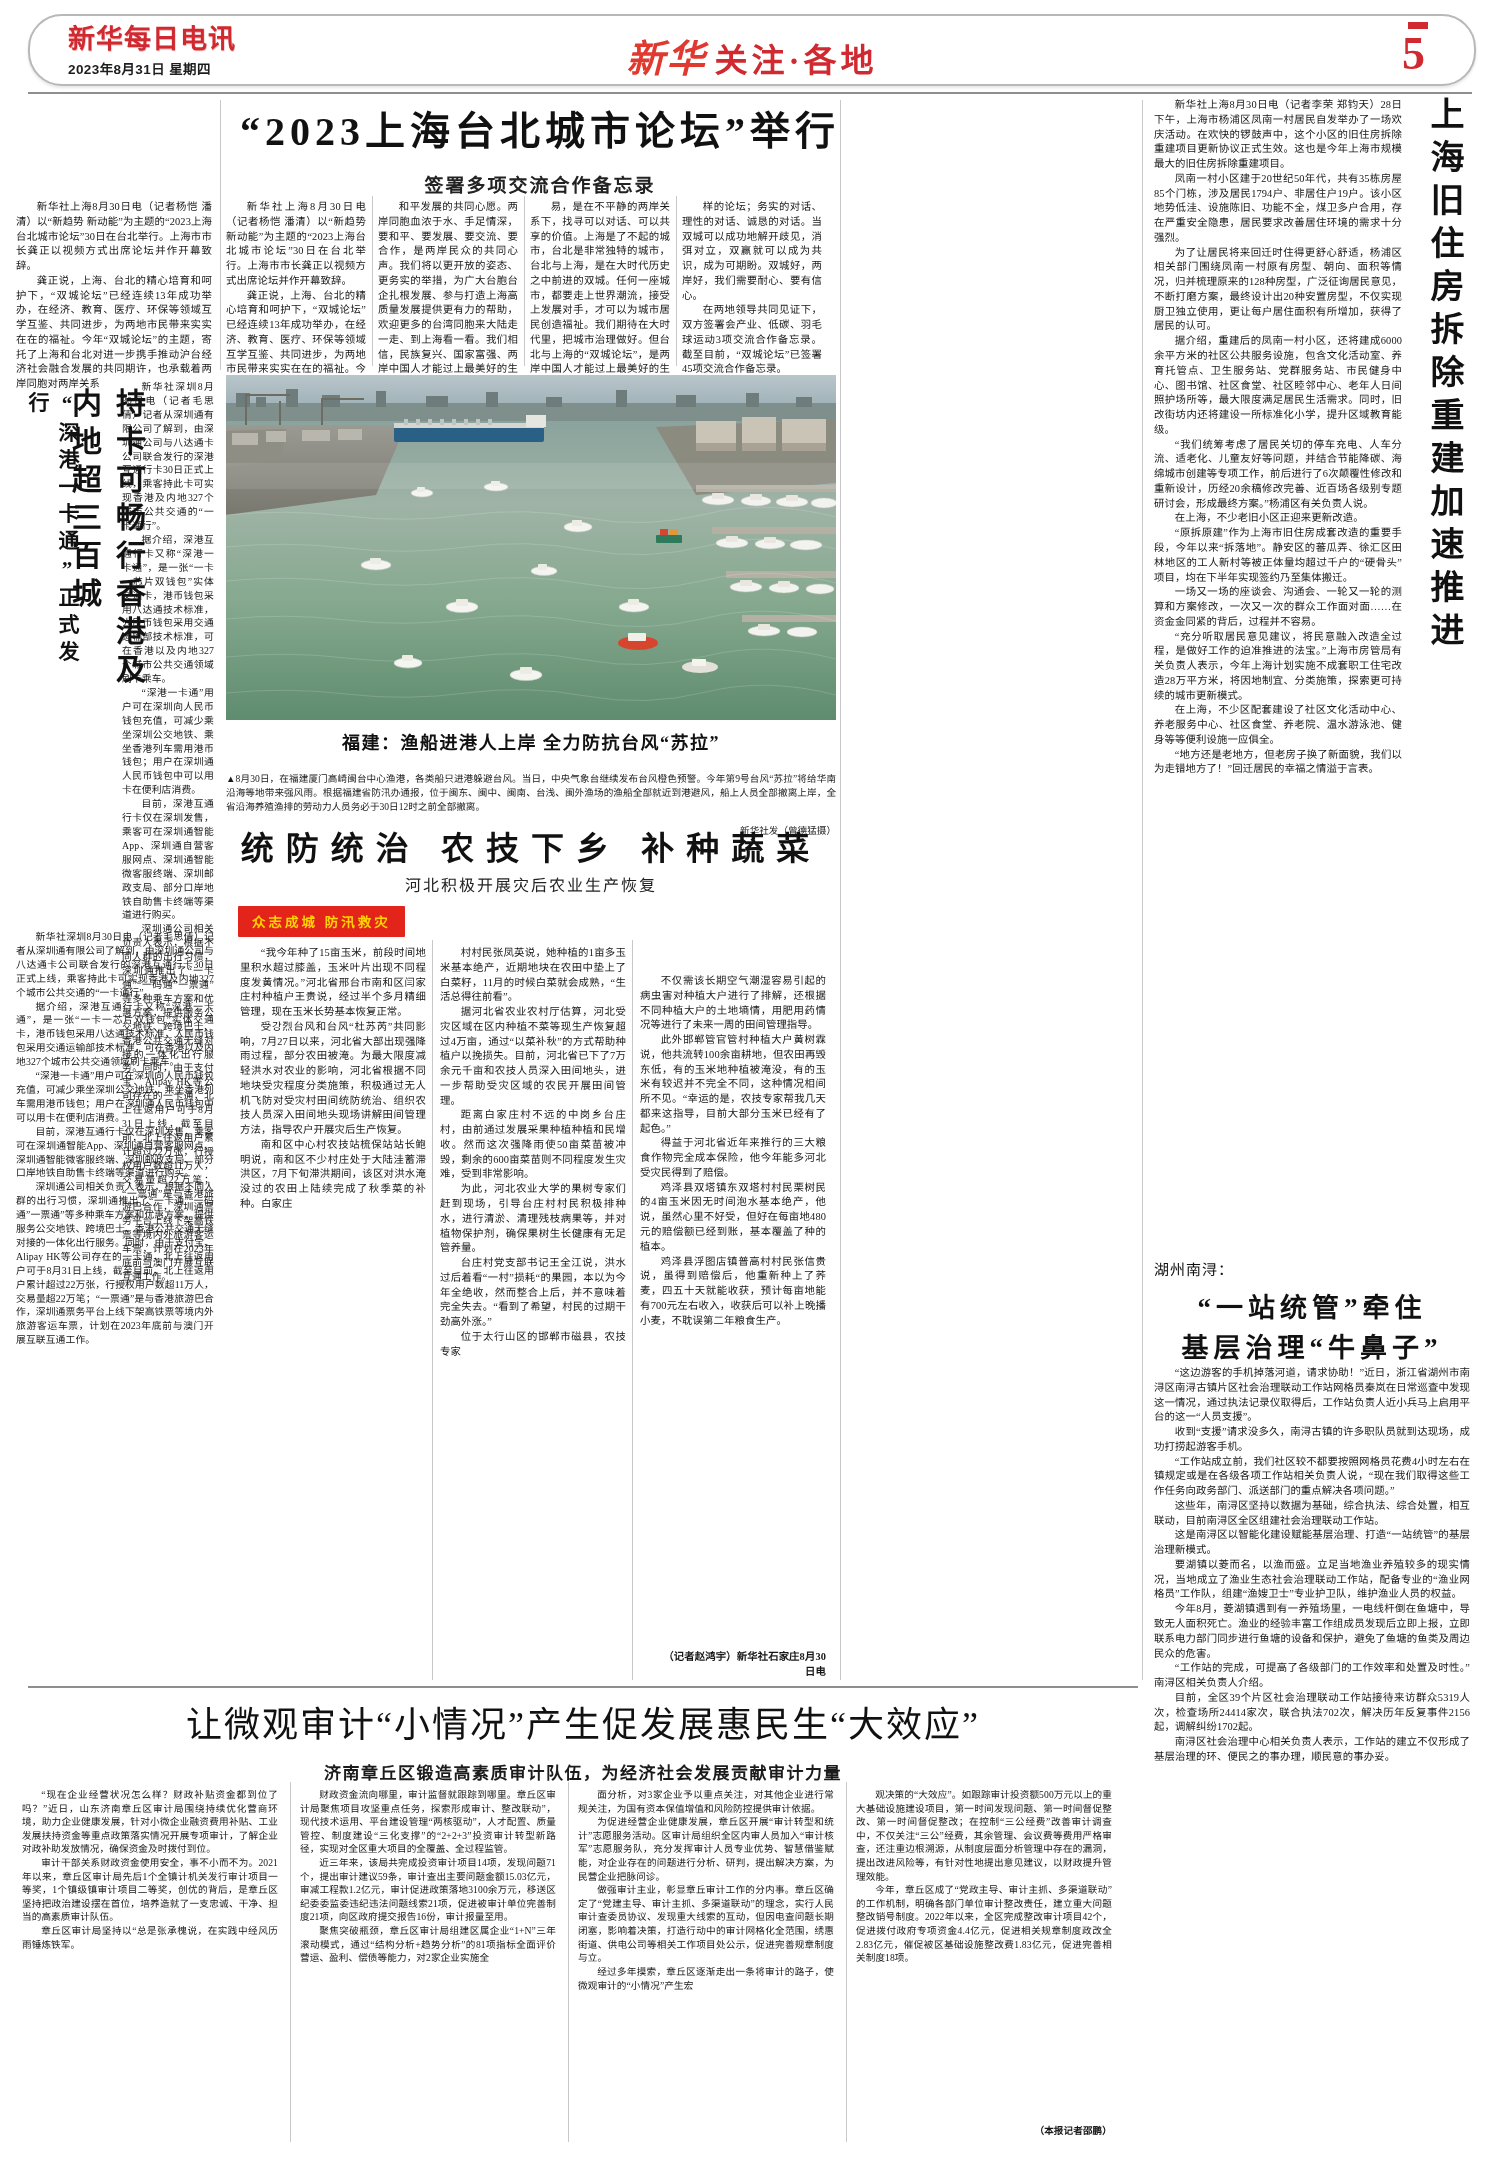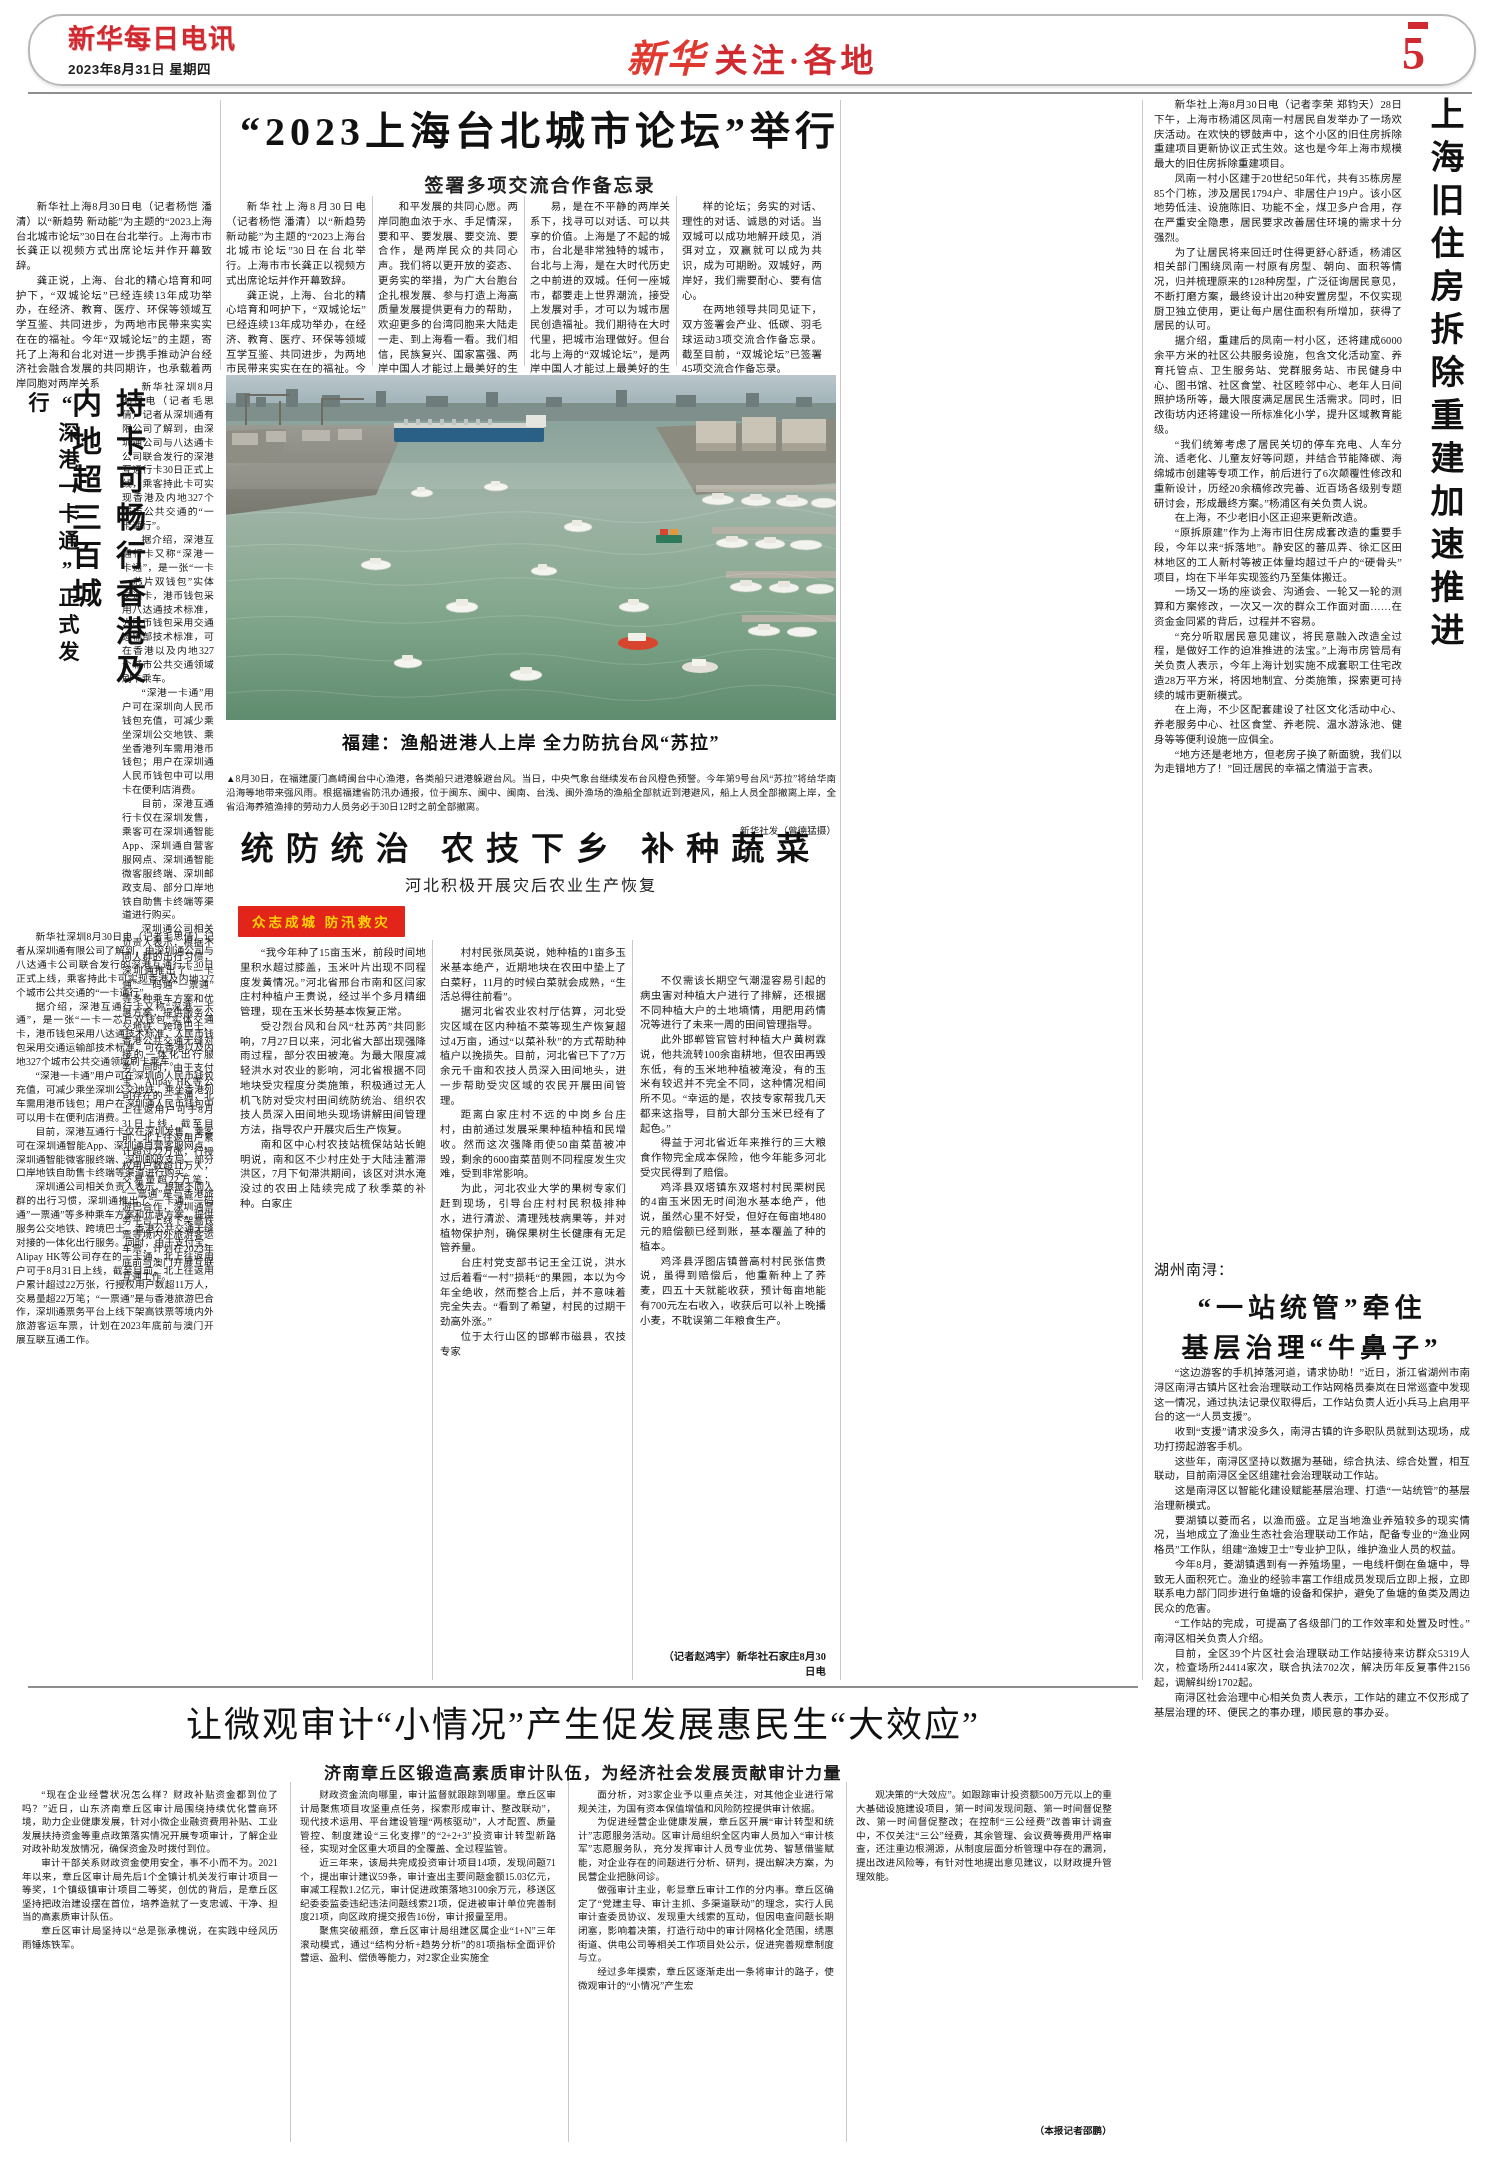--- a/index.html
+++ b/index.html
@@ -440,20 +440,21 @@
       <p>在上海，不少区配套建设了社区文化活动中心、养老服务中心、社区食堂、养老院、温水游泳池、健身等等便利设施一应俱全。</p>
       <p>“地方还是老地方，但老房子换了新面貌，我们以为走错地方了！”回迁居民的幸福之情溢于言表。</p>
     </div>
 
   <div class="rsub-kicker" style="left:1154px;top:1258px;">湖州南浔：</div>
   <div class="rsub-h1" style="left:1154px;top:1286px;width:316px;">“一站统管”牵住</div>
   <div class="rsub-h1" style="left:1154px;top:1326px;width:316px;">基层治理“牛鼻子”</div>
   <div class="tb col-text" style="left:1154px;top:1366px;width:316px;height:770px;">
       <p>“这边游客的手机掉落河道，请求协助！”近日，浙江省湖州市南浔区南浔古镇片区社会治理联动工作站网格员秦岚在日常巡查中发现这一情况，通过执法记录仪取得后，工作站负责人近小兵马上启用平台的这一“人员支援”。</p>
       <p>收到“支援”请求没多久，南浔古镇的许多职队员就到达现场，成功打捞起游客手机。</p>
+      <p>“工作站成立前，我们社区较不都要按照网格员花费4小时左右在镇规定或是在各级各项工作站相关负责人说，“现在我们取得这些工作任务向政务部门、派送部门的重点解决各项问题。”</p>
       <p>这些年，南浔区坚持以数据为基础，综合执法、综合处置，相互联动，目前南浔区全区组建社会治理联动工作站。</p>
       <p>这是南浔区以智能化建设赋能基层治理、打造“一站统管”的基层治理新模式。</p>
       <p>要湖镇以菱而名，以渔而盛。立足当地渔业养殖较多的现实情况，当地成立了渔业生态社会治理联动工作站，配备专业的“渔业网格员”工作队，组建“渔嫂卫士”专业护卫队，维护渔业人员的权益。</p>
       <p>今年8月，菱湖镇遇到有一养殖场里，一电线杆倒在鱼塘中，导致无人面积死亡。渔业的经验丰富工作组成员发现后立即上报，立即联系电力部门同步进行鱼塘的设备和保护，避免了鱼塘的鱼类及周边民众的危害。</p>
       <p>“工作站的完成，可提高了各级部门的工作效率和处置及时性。”南浔区相关负责人介绍。</p>
       <p>目前，全区39个片区社会治理联动工作站接待来访群众5319人次，检查场所24414家次，联合执法702次，解决历年反复事件2156起，调解纠纷1702起。</p>
       <p>南浔区社会治理中心相关负责人表示，工作站的建立不仅形成了基层治理的环、便民之的事办理，顺民意的事办妥。</p>
     </div>
 
   <div class="rule-bot" style="top:1686px;"></div>
@@ -471,20 +472,21 @@
       <p>聚焦突破瓶颈，章丘区审计局组建区属企业“1+N”三年滚动模式，通过“结构分析+趋势分析”的81项指标全面评价营运、盈利、偿债等能力，对2家企业实施全</p>
     </div>
   <div class="tb col-text small-caption" style="left:578px;top:1788px;width:256px;height:350px;">
       <p>面分析，对3家企业予以重点关注，对其他企业进行常规关注，为国有资本保值增值和风险防控提供审计依据。</p>
       <p>为促进经营企业健康发展，章丘区开展“审计转型和统计”志愿服务活动。区审计局组织全区内审人员加入“审计核军”志愿服务队，充分发挥审计人员专业优势、智慧借鉴赋能，对企业存在的问题进行分析、研判，提出解决方案，为民营企业把脉问诊。</p>
       <p>做强审计主业，彰显章丘审计工作的分内事。章丘区确定了“党建主导、审计主抓、多渠道联动”的理念，实行人民审计查委员协议、发现重大线索的互动，但因电查问题长期闭塞，影响着决策，打造行动中的审计网格化全范围，绣惠街道、供电公司等相关工作项目处公示，促进完善规章制度与立。</p>
       <p>经过多年摸索，章丘区逐渐走出一条将审计的路子，使微观审计的“小情况”产生宏</p>
     </div>
   <div class="tb col-text small-caption" style="left:856px;top:1788px;width:256px;height:320px;">
       <p>观决策的“大效应”。如跟踪审计投资额500万元以上的重大基础设施建设项目，第一时间发现问题、第一时间督促整改、第一时间督促整改；在控制“三公经费”改善审计调查中，不仅关注“三公”经费，其余管理、会议费等费用严格审查，还注重边根溯源，从制度层面分析管理中存在的漏洞，提出改进风险等，有针对性地提出意见建议，以财政提升管理效能。</p>
+      <p>今年，章丘区成了“党政主导、审计主抓、多渠道联动”的工作机制，明确各部门单位审计整改责任，建立重大问题整改销号制度。2022年以来，全区完成整改审计项目42个，促进拨付政府专项资金4.4亿元，促进相关规章制度政改全2.83亿元，催促被区基础设施整改费1.83亿元，促进完善相关制度18项。</p>
     </div>
   <div class="tb col-text small-caption" style="left:856px;top:2124px;width:256px;text-align:right;font-weight:700;">
       <p>（本报记者邵鹏）</p>
     </div>
 
   <div class="col-rule" style="left:290px;top:1782px;height:360px;"></div>
   <div class="col-rule" style="left:568px;top:1782px;height:360px;"></div>
   <div class="col-rule" style="left:846px;top:1782px;height:360px;"></div>
 
 </div>

